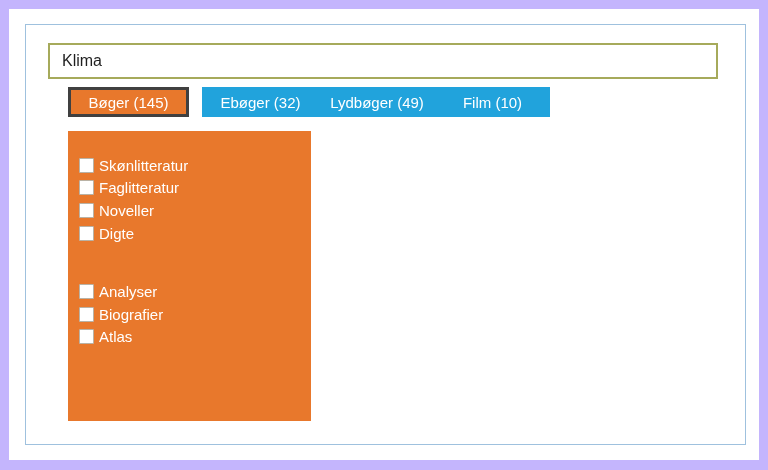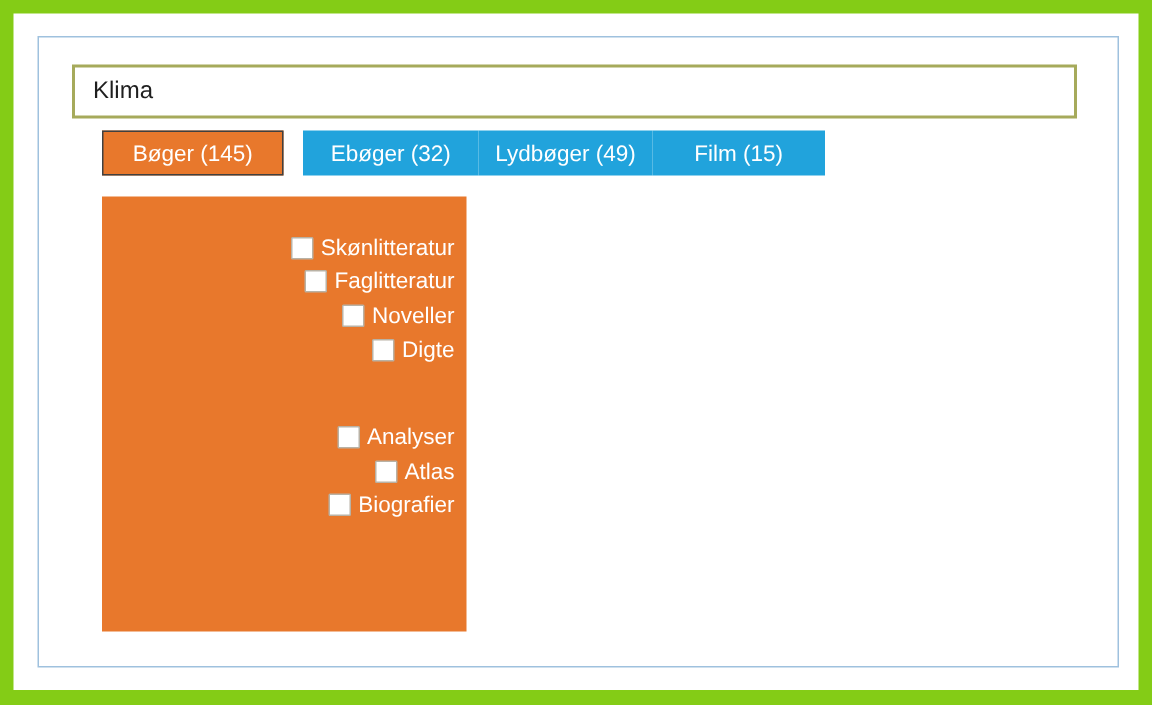--- a/index.html
+++ b/index.html
@@ -1,20 +1,20 @@
 <!DOCTYPE html>
 <html><head>
 <meta charset="utf-8">
 <style>
   html, body { margin: 0; padding: 0; }
   .screen {
     position: relative;
     width: 768px;
     height: 470px;
-    background: #84cc16;
+    background: #c4b5fd;
     font-family: "Liberation Sans", sans-serif;
     overflow: hidden;
   }
   .page {
     position: absolute;
     left: 9px; top: 9px;
     width: 750px; height: 451px;
     background: #ffffff;
   }
   .inner-frame {
@@ -46,41 +46,40 @@
     height: 30px;
     display: flex;
     align-items: center;
     justify-content: center;
     color: #ffffff;
     font-size: 15px;
     cursor: pointer;
     box-sizing: border-box;
     white-space: nowrap;
   }
-  .tab.active { background: #e8782c; border: 1px solid #404040; }
+  .tab.active { background: #e8782c; border: 3px solid #404040; }
   .tab.inactive { background: #21a3dc; }
   .tab-1 { width: 121px; margin-right: 13px; }
   .tab-2 { width: 117px; }
   .tab-3 { width: 116px; }
   .tab-4 { width: 115px; }
   .facet-panel {
     position: absolute;
     left: 59px; top: 122px;
     width: 243px; height: 290px;
     box-sizing: border-box;
     background: #e8782c;
     padding: 23px 8px 0 11px;
   }
   .facet-group-2 { margin-top: 36px; }
   .facet-row {
     height: 22.6px;
     display: flex;
     align-items: center;
     cursor: pointer;
-    justify-content: flex-end;
   }
   .checkbox {
     width: 13px; height: 13px;
     background: #ffffff;
     border: 1px solid #b9b2a5;
     border-radius: 1px;
     margin-right: 5px;
     flex: 0 0 auto;
   }
   .facet-label {
@@ -103,21 +102,21 @@
       <div class="tab tab-1 active">
         <span>Bøger (145)</span>
       </div>
       <div class="tab tab-2 inactive">
         <span>Ebøger (32)</span>
       </div>
       <div class="tab tab-3 inactive">
         <span>Lydbøger (49)</span>
       </div>
       <div class="tab tab-4 inactive">
-        <span>Film (15)</span>
+        <span>Film (10)</span>
       </div>
     </div>
 
     <div class="facet-panel">
       <div class="facet-group">
         <div class="facet-row">
           <span class="checkbox"></span>
           <span class="facet-label">Skønlitteratur</span>
         </div>
         <div class="facet-row">
@@ -134,22 +133,22 @@
         </div>
       </div>
 
       <div class="facet-group facet-group-2">
         <div class="facet-row">
           <span class="checkbox"></span>
           <span class="facet-label">Analyser</span>
         </div>
         <div class="facet-row">
           <span class="checkbox"></span>
-          <span class="facet-label">Atlas</span>
+          <span class="facet-label">Biografier</span>
         </div>
         <div class="facet-row">
           <span class="checkbox"></span>
-          <span class="facet-label">Biografier</span>
+          <span class="facet-label">Atlas</span>
         </div>
       </div>
     </div>
   </div>
 </div>
 
 </body></html>

